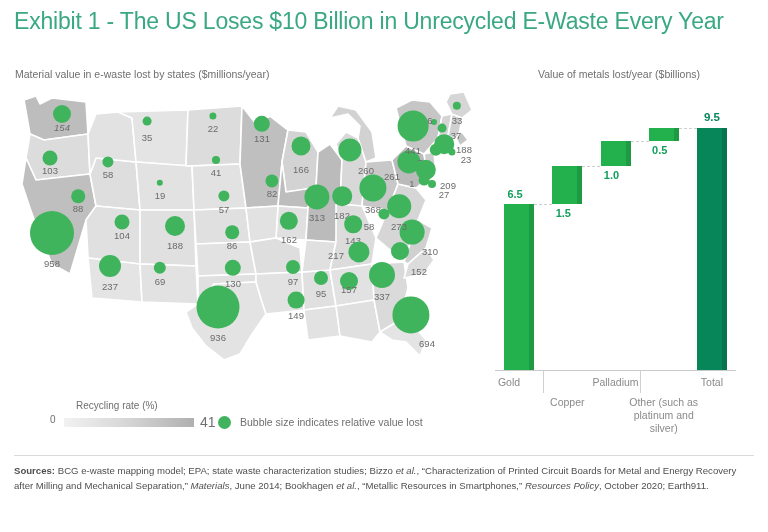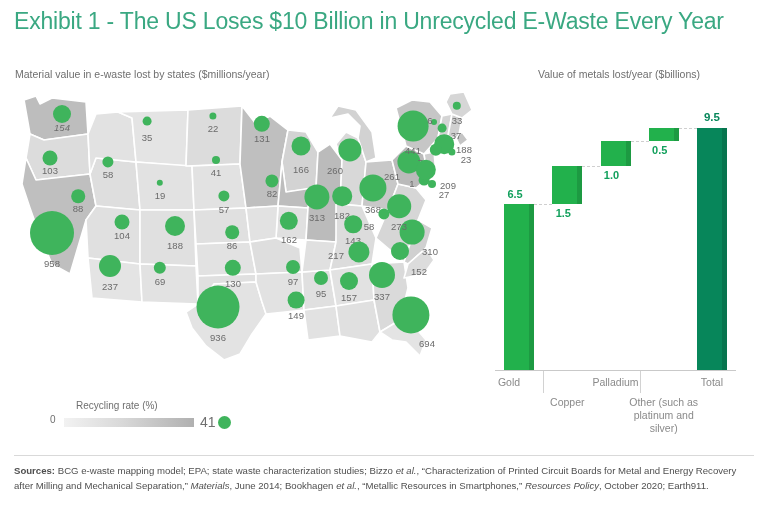--- a/index.html
+++ b/index.html
@@ -280,33 +280,33 @@
       <div class="bubble-label" style="left: 272px; top: 100px;">82</div>
       <div class="bubble" style="left: 289px; top: 133px; width: 18.4px; height: 18.4px;"></div>
       <div class="bubble-label" style="left: 289px; top: 146px;">162</div>
       <div class="bubble" style="left: 293px; top: 179px; width: 14px; height: 14px;"></div>
       <div class="bubble-label" style="left: 293px; top: 188px;">97</div>
       <div class="bubble" style="left: 296px; top: 212px; width: 16.8px; height: 16.8px;"></div>
       <div class="bubble-label" style="left: 296px; top: 222px;">149</div>
       <div class="bubble" style="left: 317px; top: 109px; width: 25.2px; height: 25.2px;"></div>
       <div class="bubble-label" style="left: 317px; top: 124px;">313</div>
       <div class="bubble" style="left: 350px; top: 62px; width: 23.2px; height: 23.2px;"></div>
-      <div class="bubble-label" style="left: 335px; top: 77px;">260</div>
+      <div class="bubble-label" style="left: 366px; top: 77px;">260</div>
       <div class="bubble" style="left: 342px; top: 108px; width: 19.6px; height: 19.6px;"></div>
       <div class="bubble-label" style="left: 342px; top: 122px;">182</div>
       <div class="bubble" style="left: 373px; top: 100px; width: 27.2px; height: 27.2px;"></div>
       <div class="bubble-label" style="left: 373px; top: 116px;">368</div>
       <div class="bubble" style="left: 353px; top: 136px; width: 17.6px; height: 17.6px;"></div>
       <div class="bubble-label" style="left: 353px; top: 147px;">143</div>
       <div class="bubble" style="left: 359px; top: 164px; width: 21.2px; height: 21.2px;"></div>
       <div class="bubble-label" style="left: 336px; top: 162px;">217</div>
       <div class="bubble" style="left: 321px; top: 190px; width: 14px; height: 14px;"></div>
       <div class="bubble-label" style="left: 321px; top: 200px;">95</div>
       <div class="bubble" style="left: 349px; top: 193px; width: 18px; height: 18px;"></div>
-      <div class="bubble-label" style="left: 349px; top: 204px; text-align: right;">157</div>
+      <div class="bubble-label" style="left: 349px; top: 196px; text-align: right;">157</div>
       <div class="bubble" style="left: 382px; top: 187px; width: 26px; height: 26px;"></div>
       <div class="bubble-label" style="left: 382px; top: 203px;">337</div>
       <div class="bubble" style="left: 411px; top: 227px; width: 37.2px; height: 37.2px;"></div>
       <div class="bubble-label" style="left: 427px; top: 250px;">694</div>
       <div class="bubble" style="left: 400px; top: 163px; width: 18px; height: 18px;"></div>
       <div class="bubble-label" style="left: 419px; top: 178px;">152</div>
       <div class="bubble" style="left: 412px; top: 144px; width: 24.8px; height: 24.8px;"></div>
       <div class="bubble-label" style="left: 430px; top: 158px;">310</div>
       <div class="bubble" style="left: 399px; top: 118px; width: 23.6px; height: 23.6px;"></div>
       <div class="bubble-label" style="left: 399px; top: 133px;">273</div>
@@ -336,20 +336,21 @@
       <div class="bubble-label" style="left: 448px; top: 92px;">209</div>
     </div>
 </div>
 
 <div id="map-legend">
   <div id="recycling-legend-title">Recycling rate (%)</div>
   <div id="recycling-min">0</div>
   <div id="recycling-gradient"></div>
   <div id="recycling-max">41</div>
   <div id="bubble-legend-dot"></div>
+  <div id="bubble-legend-text">Bubble size indicates relative value lost</div>
 </div>
 
 <div id="waterfall-panel">
   <div id="wf-bars">
       <div class="wf-bar" style="left: 9.1px; top: 116.314px; width: 30px; height: 165.686px;"></div>
       <div class="wf-value" style="left: 20.1px; top: 100.314px;">6.5</div>
       <div class="wf-connector" style="left: 39.1px; width: 18.2px; top: 116.314px;"></div>
       <div class="wf-bar" style="left: 57.3px; top: 78.0784px; width: 30px; height: 38.2353px;"></div>
       <div class="wf-value" style="left: 68.3px; top: 119.314px;">1.5</div>
       <div class="wf-connector" style="left: 87.3px; width: 18.2px; top: 78.0784px;"></div>

